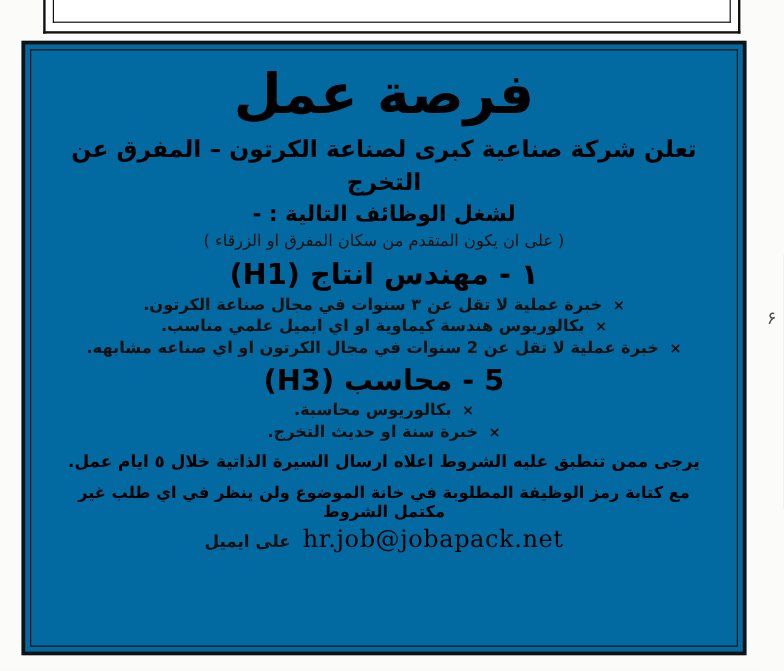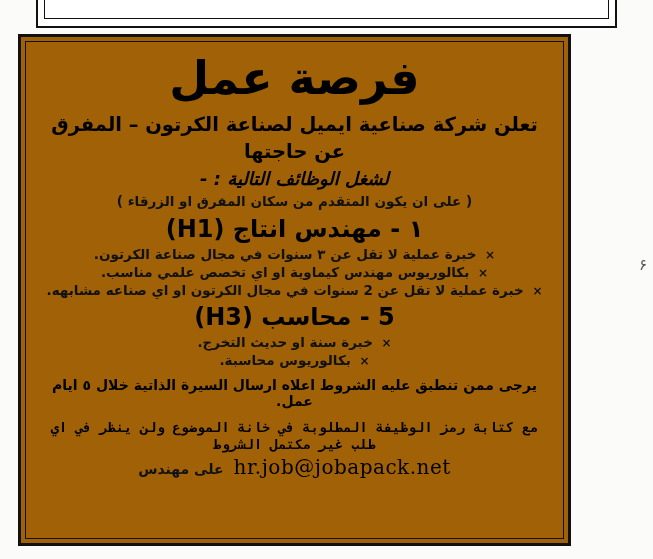--- a/index.html
+++ b/index.html
@@ -54,24 +54,24 @@
     color: #555;
     font-size: 15px;
     line-height: 1.05;
     text-align: center;
   }
 
   .ad {
     position: absolute;
     top: 34px;
     left: 18px;
-    width: 553px;
+    width: 604px;
     height: 512px;
     border: 3px solid #111;
-    background: #a16207;
+    background: #0369a1;
     box-sizing: border-box;
   }
   .ad-inner {
     position: absolute;
     top: 4px;
     left: 4px;
     right: 4px;
     bottom: 4px;
     border: 1px solid #111;
     box-sizing: border-box;
@@ -95,25 +95,24 @@
     line-height: 1.35;
     margin: 0 0 2px 0;
     color: #000;
   }
   .lead2 {
     font-size: 18px;
     font-weight: bold;
     line-height: 1.35;
     margin: 2px 0 2px 0;
     color: #000;
-    font-style: italic;
   }
   .note {
     font-size: 13.5px;
-    font-weight: bold;
+    font-weight: normal;
     margin: 1px 0 6px 0;
     color: #111;
   }
 
   .job-title {
     font-size: 24px;
     font-weight: bold;
     margin: 5px 0 3px 0;
     color: #000;
   }
@@ -134,21 +133,20 @@
     font-size: 14px;
     font-weight: bold;
     margin: 9px 0 10px 0;
     color: #000;
   }
   .closing2 {
     font-size: 13.5px;
     font-weight: bold;
     margin: 3px 0 2px 0;
     color: #000;
-    font-family: Liberation Mono, monospace;
   }
 
   .email-row {
     margin-top: 2px;
     display: flex;
     flex-direction: row-reverse;
     align-items: baseline;
     justify-content: center;
     gap: 10px;
   }
@@ -173,52 +171,52 @@
     <div class="top-strip-inner"></div>
   </div>
 
   <div class="edge-mark">۶</div>
 
   <div class="ad">
     <div class="ad-inner">
 
       <div class="headline">فرصة عمل</div>
 
-      <div class="lead">تعلن شركة صناعية ايميل لصناعة الكرتون – المفرق عن حاجتها</div>
+      <div class="lead">تعلن شركة صناعية كبرى لصناعة الكرتون – المفرق عن التخرج</div>
       <div class="lead2">لشغل الوظائف التالية : -</div>
       <div class="note">( على ان يكون المتقدم من سكان المفرق او الزرقاء )</div>
 
       <div class="job-title">١ - مهندس انتاج (H1)</div>
       <div class="req">
         <span class="bullet">×</span>
         <span>خبرة عملية لا تقل عن ٣ سنوات في مجال صناعة الكرتون.</span>
       </div>
 
       <div class="req">
         <span class="bullet">×</span>
-        <span>بكالوريوس مهندس كيماوية او اي تخصص علمي مناسب.</span>
+        <span>بكالوريوس هندسة كيماوية او اي ايميل علمي مناسب.</span>
       </div>
       <div class="req">
         <span class="bullet">×</span>
         <span>خبرة عملية لا تقل عن 2 سنوات في مجال الكرتون او اي صناعه مشابهه.</span>
       </div>
 
       <div class="job-title">5 - محاسب (H3)</div>
       <div class="req">
         <span class="bullet">×</span>
+        <span>بكالوريوس محاسبة.</span>
+      </div>
+      <div class="req">
+        <span class="bullet">×</span>
         <span>خبرة سنة او حديث التخرج.</span>
-      </div>
-      <div class="req">
-        <span class="bullet">×</span>
-        <span>بكالوريوس محاسبة.</span>
       </div>
 
       <div class="closing">يرجى ممن تنطبق عليه الشروط اعلاه ارسال السيرة الذاتية خلال ٥ ايام عمل.</div>
       <div class="closing2">مع كتابة رمز الوظيفة المطلوبة في خانة الموضوع ولن ينظر في اي طلب غير مكتمل الشروط</div>
 
       <div class="email-row">
-        <span class="email-label">على مهندس</span>
+        <span class="email-label">على ايميل</span>
         <span class="email-value">hr.job@jobapack.net</span>
       </div>
 
     </div>
   </div>
 </div>
 
 </body></html>

